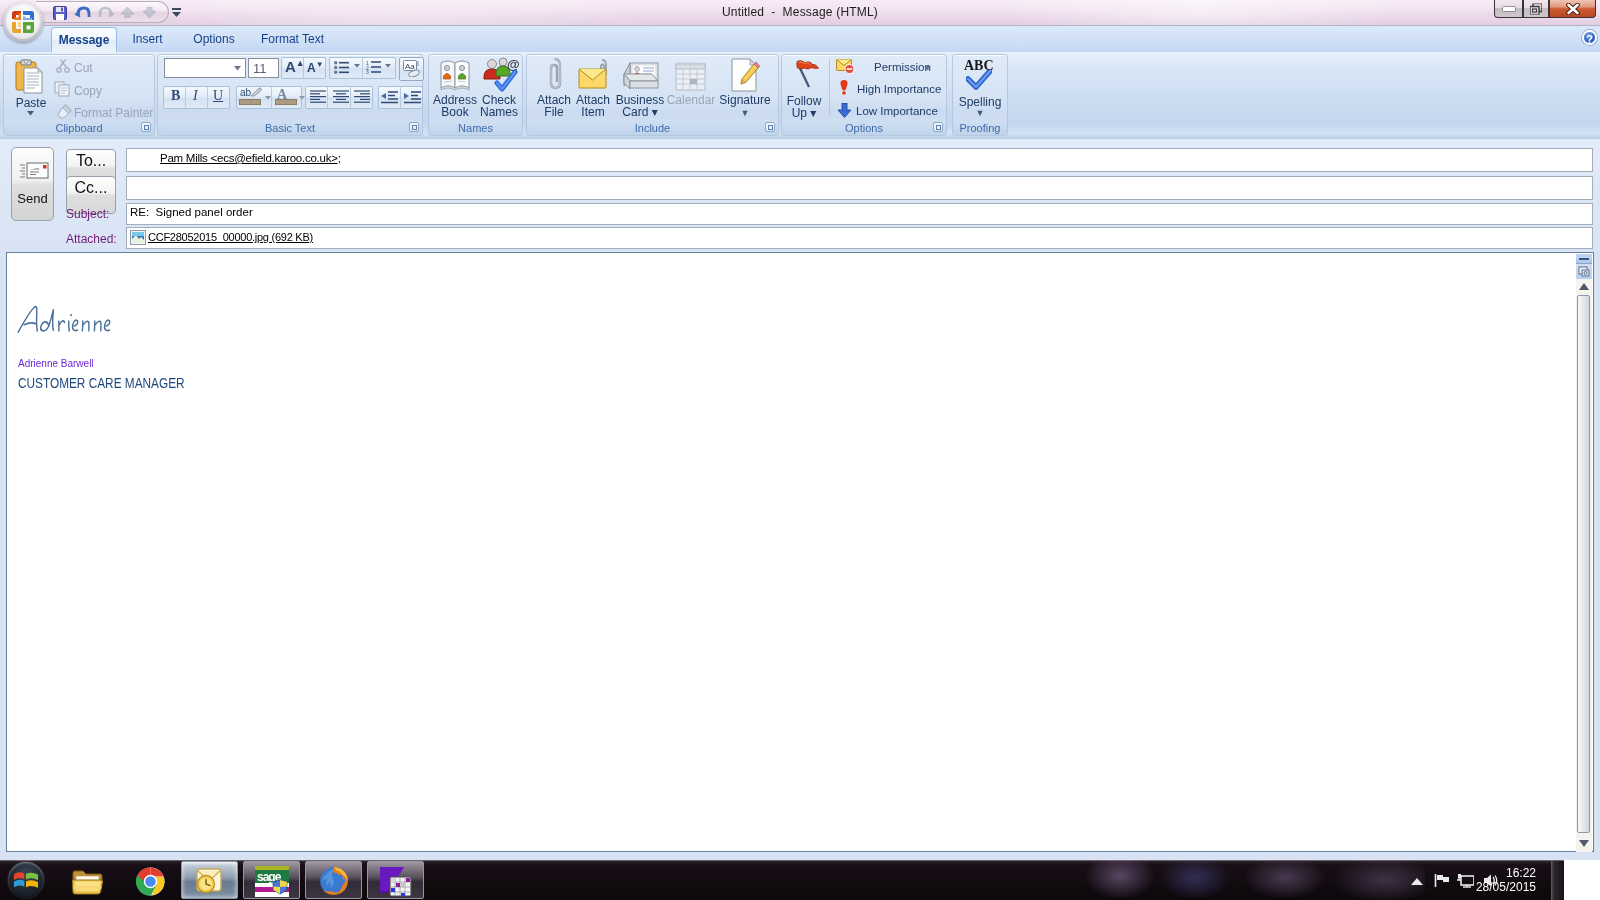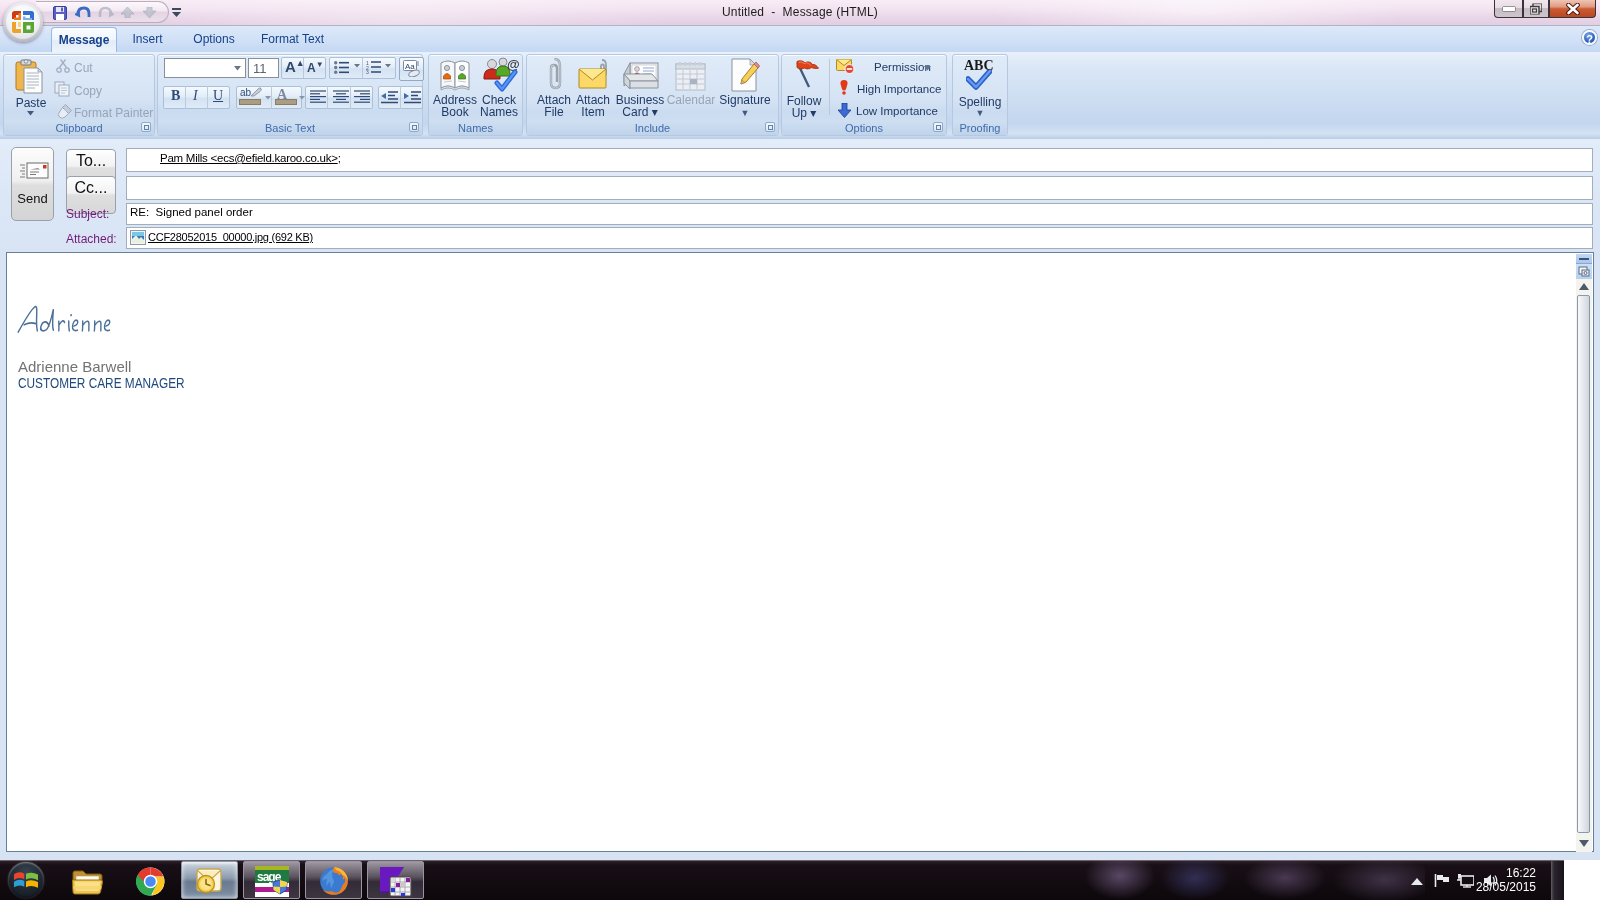--- a/index.html
+++ b/index.html
@@ -77,21 +77,21 @@
   font-size:16px; color:#111; text-align:center; line-height:21px;
   box-shadow:inset 0 1px 0 #fff; }
 .flabel { position:absolute; left:66px; font-size:12px; color:#701a75; }
 #sendbtn { position:absolute; left:11px; top:147px; width:43px; height:74px; border:1px solid #98a1ac; border-radius:5px;
   background:linear-gradient(#fcfcfc 0%, #f0f0f0 45%, #dedede 52%, #d4d4d6 100%);
   box-shadow:inset 0 1px 0 #fff;padding-left:37px; }
 #sendbtn .stext { position:absolute; left:0; top:43px; width:100%; text-align:center; font-size:13px; color:#111; }
 
 
 #bodyarea { left:6px; top:252px; width:1588px; height:600px; background:#fff; border:1px solid #64809f; }
-#sig-name { position:absolute; left:11px; top:105px; font-size:15px; color:#737373; transform:scaleX(1.0); transform-origin:left top; }
+#sig-name { position:absolute; left:11px; top:105px; font-size:10px; color:#6d28d9; transform:scaleX(1.0); transform-origin:left top; }
 #sig-role { position:absolute; left:11px; top:122px; font-size:14.5px; color:#1f497d; transform:scaleX(0.815); transform-origin:left top; }
 
 
 #vscroll { position:absolute; right:1px; top:1px; width:16px; height:598px; background:#f5f3ee; }
 
 
 #bottomstrip { left:0; top:852px; width:1600px; height:8px; background:#d7e3f3; }
 #taskbar { left:0; top:860px; width:1564px; height:40px;
   background:linear-gradient(#33252e 0%, #191017 12%, #120b10 55%, #0d080c 100%); }
 #taskbar .blob1 { position:absolute; left:1075px; top:0; width:90px; height:40px;

